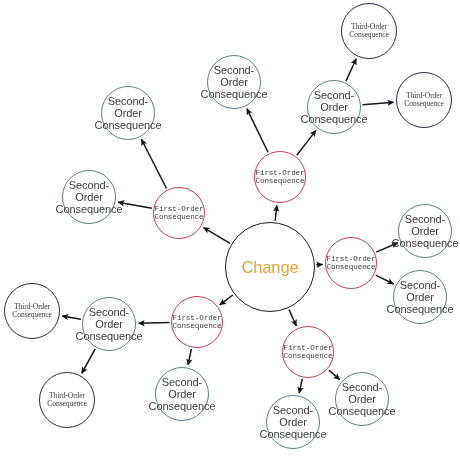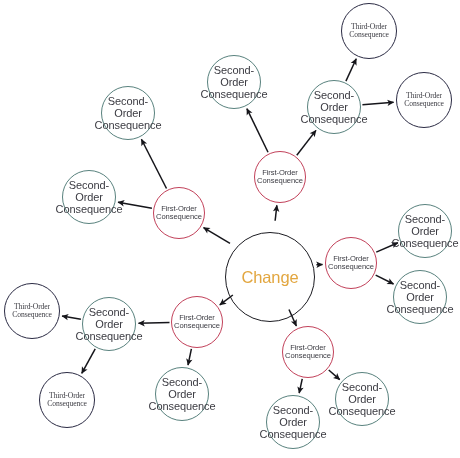--- a/index.html
+++ b/index.html
@@ -46,20 +46,21 @@
   .node-center .node-label {
     color: #e2a63f;
     font-size: 16.5px;
   }
   .node-first {
     border: 1.3px solid #c2415a;
   }
   .node-first .node-label {
     color: #3b3b42;
     font-size: 7.6px;
+    font-family: Liberation Mono, monospace;
   }
   .node-second {
     border: 1.2px solid #59827e;
   }
   .node-second .node-label {
     color: #3b3b42;
     font-size: 11px;
   }
   .node-third {
     border: 1.3px solid #2b2b44;
@@ -94,21 +95,21 @@
       <line x1="302.24" y1="378.89" x2="299.18" y2="393.15" stroke="#15151a" stroke-width="1.5" marker-end="url(#arrow)"></line>
       <line x1="328.74" y1="370.05" x2="339.75" y2="379.63" stroke="#15151a" stroke-width="1.5" marker-end="url(#arrow)"></line>
       <line x1="191.39" y1="348.92" x2="188.02" y2="365.12" stroke="#15151a" stroke-width="1.5" marker-end="url(#arrow)"></line>
       <line x1="169.51" y1="322.62" x2="138.49" y2="323.33" stroke="#15151a" stroke-width="1.5" marker-end="url(#arrow)"></line>
       <line x1="345.92" y1="81.11" x2="356.24" y2="58.70" stroke="#15151a" stroke-width="1.5" marker-end="url(#arrow)"></line>
       <line x1="362.41" y1="104.79" x2="393.59" y2="102.37" stroke="#15151a" stroke-width="1.5" marker-end="url(#arrow)"></line>
       <line x1="80.90" y1="319.26" x2="62.07" y2="316.08" stroke="#15151a" stroke-width="1.5" marker-end="url(#arrow)"></line>
       <line x1="95.21" y1="348.94" x2="81.75" y2="373.31" stroke="#15151a" stroke-width="1.5" marker-end="url(#arrow)"></line>
     </svg>
   <div id="node-layer">
-      <div class="node node-center" style="left: 225px; top: 232px; width: 90px; height: 90px;">
+      <div class="node node-center" style="left: 225px; top: 222px; width: 90px; height: 90px;">
         <span class="node-label">Change</span>
       </div>
       <div class="node node-first" style="left: 153px; top: 187px; width: 52px; height: 52px;">
         <span class="node-label">First-Order
 Consequence</span>
       </div>
       <div class="node node-first" style="left: 254px; top: 151px; width: 52px; height: 52px;">
         <span class="node-label">First-Order
 Consequence</span>
       </div>

